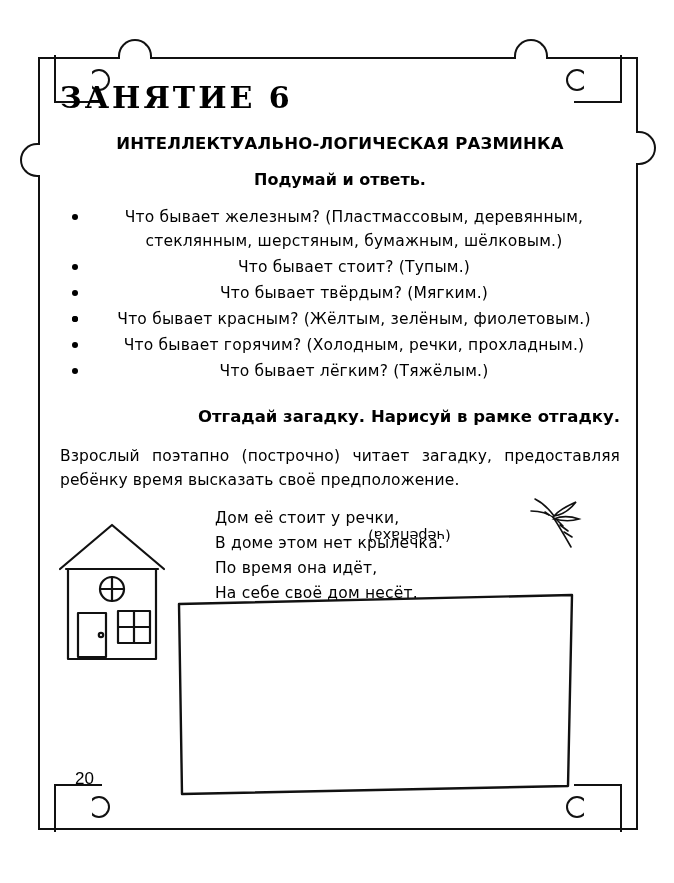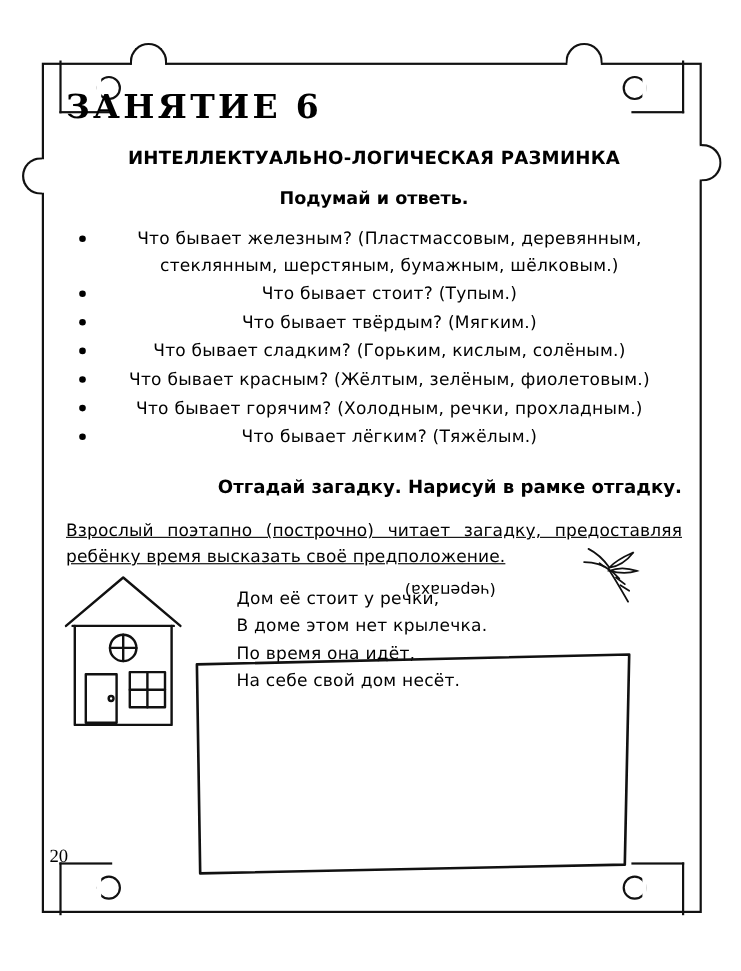--- a/index.html
+++ b/index.html
@@ -145,21 +145,20 @@
     font-weight: bold;
     font-size: 16.5px;
     margin-top: 24px;
   }
   .para {
     margin-top: 18px;
     font-size: 15.5px;
     line-height: 24px;
     text-align: justify;
     letter-spacing: 0.1px;
-    text-decoration: underline;
   }
   .verse {
     margin-top: 14px;
     margin-left: 155px;
     font-size: 15.5px;
     line-height: 25px;
     letter-spacing: 0.2px;
   }
   .answer {
     position: absolute;
@@ -189,24 +188,24 @@
   
   .dragonfly {
     position: absolute;
     left: 523px;
     top: 489px;
     width: 70px;
     height: 70px;
   }
   .pagenum {
     position: absolute;
-    left: 45px;
+    left: 75px;
     top: 769px;
     font-size: 17px;
-    font-family: Liberation Serif, serif;
+    font-family: Liberation Sans, sans-serif;
   }
 </style>
 </head>
 <body>
 
 <div class="page">
 
   <div class="frame">
 
     <div class="knob top" style="left:78px;"></div>
@@ -264,21 +263,20 @@
       <div class="bullet">
         <span class="dot"></span>
         <span>Что бывает  стоит?  (Тупым.)</span>
       </div>
       <div class="bullet">
         <span class="dot"></span>
         <span>Что бывает  твёрдым?  (Мягким.)</span>
       </div>
       <div class="bullet">
         <span class="dot"></span>
-        <span>Что бывает  сладким?  (Горьким,  кислым,  солёным.)</span>
       </div>
       <div class="bullet">
         <span class="dot"></span>
         <span>Что бывает красным? (Жёлтым,  зелёным,  фиолетовым.)</span>
       </div>
       <div class="bullet">
         <span class="dot"></span>
         <span>Что бывает горячим? (Холодным,  речки,  прохладным.)</span>
       </div>
       <div class="bullet">
@@ -287,21 +285,21 @@
       </div>
     </div>
 
     <div class="riddle-head">Отгадай загадку. Нарисуй в рамке отгадку.</div>
     <div class="para">Взрослый  поэтапно  (построчно)  читает  загадку,  предоставляя  ребёнку  время  высказать  своё  предположение.</div>
 
     <div class="verse">
       <div>Дом  её  стоит  у  речки,</div>
       <div>В  доме  этом  нет  крылечка.</div>
       <div>По  время  она  идёт,</div>
-      <div>На  себе  свой  дом  несёт.</div>
+      <div>На  себе  своё  дом  несёт.</div>
     </div>
   </div>
 
   <div class="answer">(черепаха)</div>
 
   <div class="house">
     <svg width="120" height="145" viewBox="0 0 120 145">
       <g fill="none" stroke="#111" stroke-width="2.2" stroke-linejoin="round" stroke-linecap="round">
         <path d="M8 52 L60 8 L112 52"></path>
         <path d="M16 52 L16 142 L104 142 L104 52"></path>

